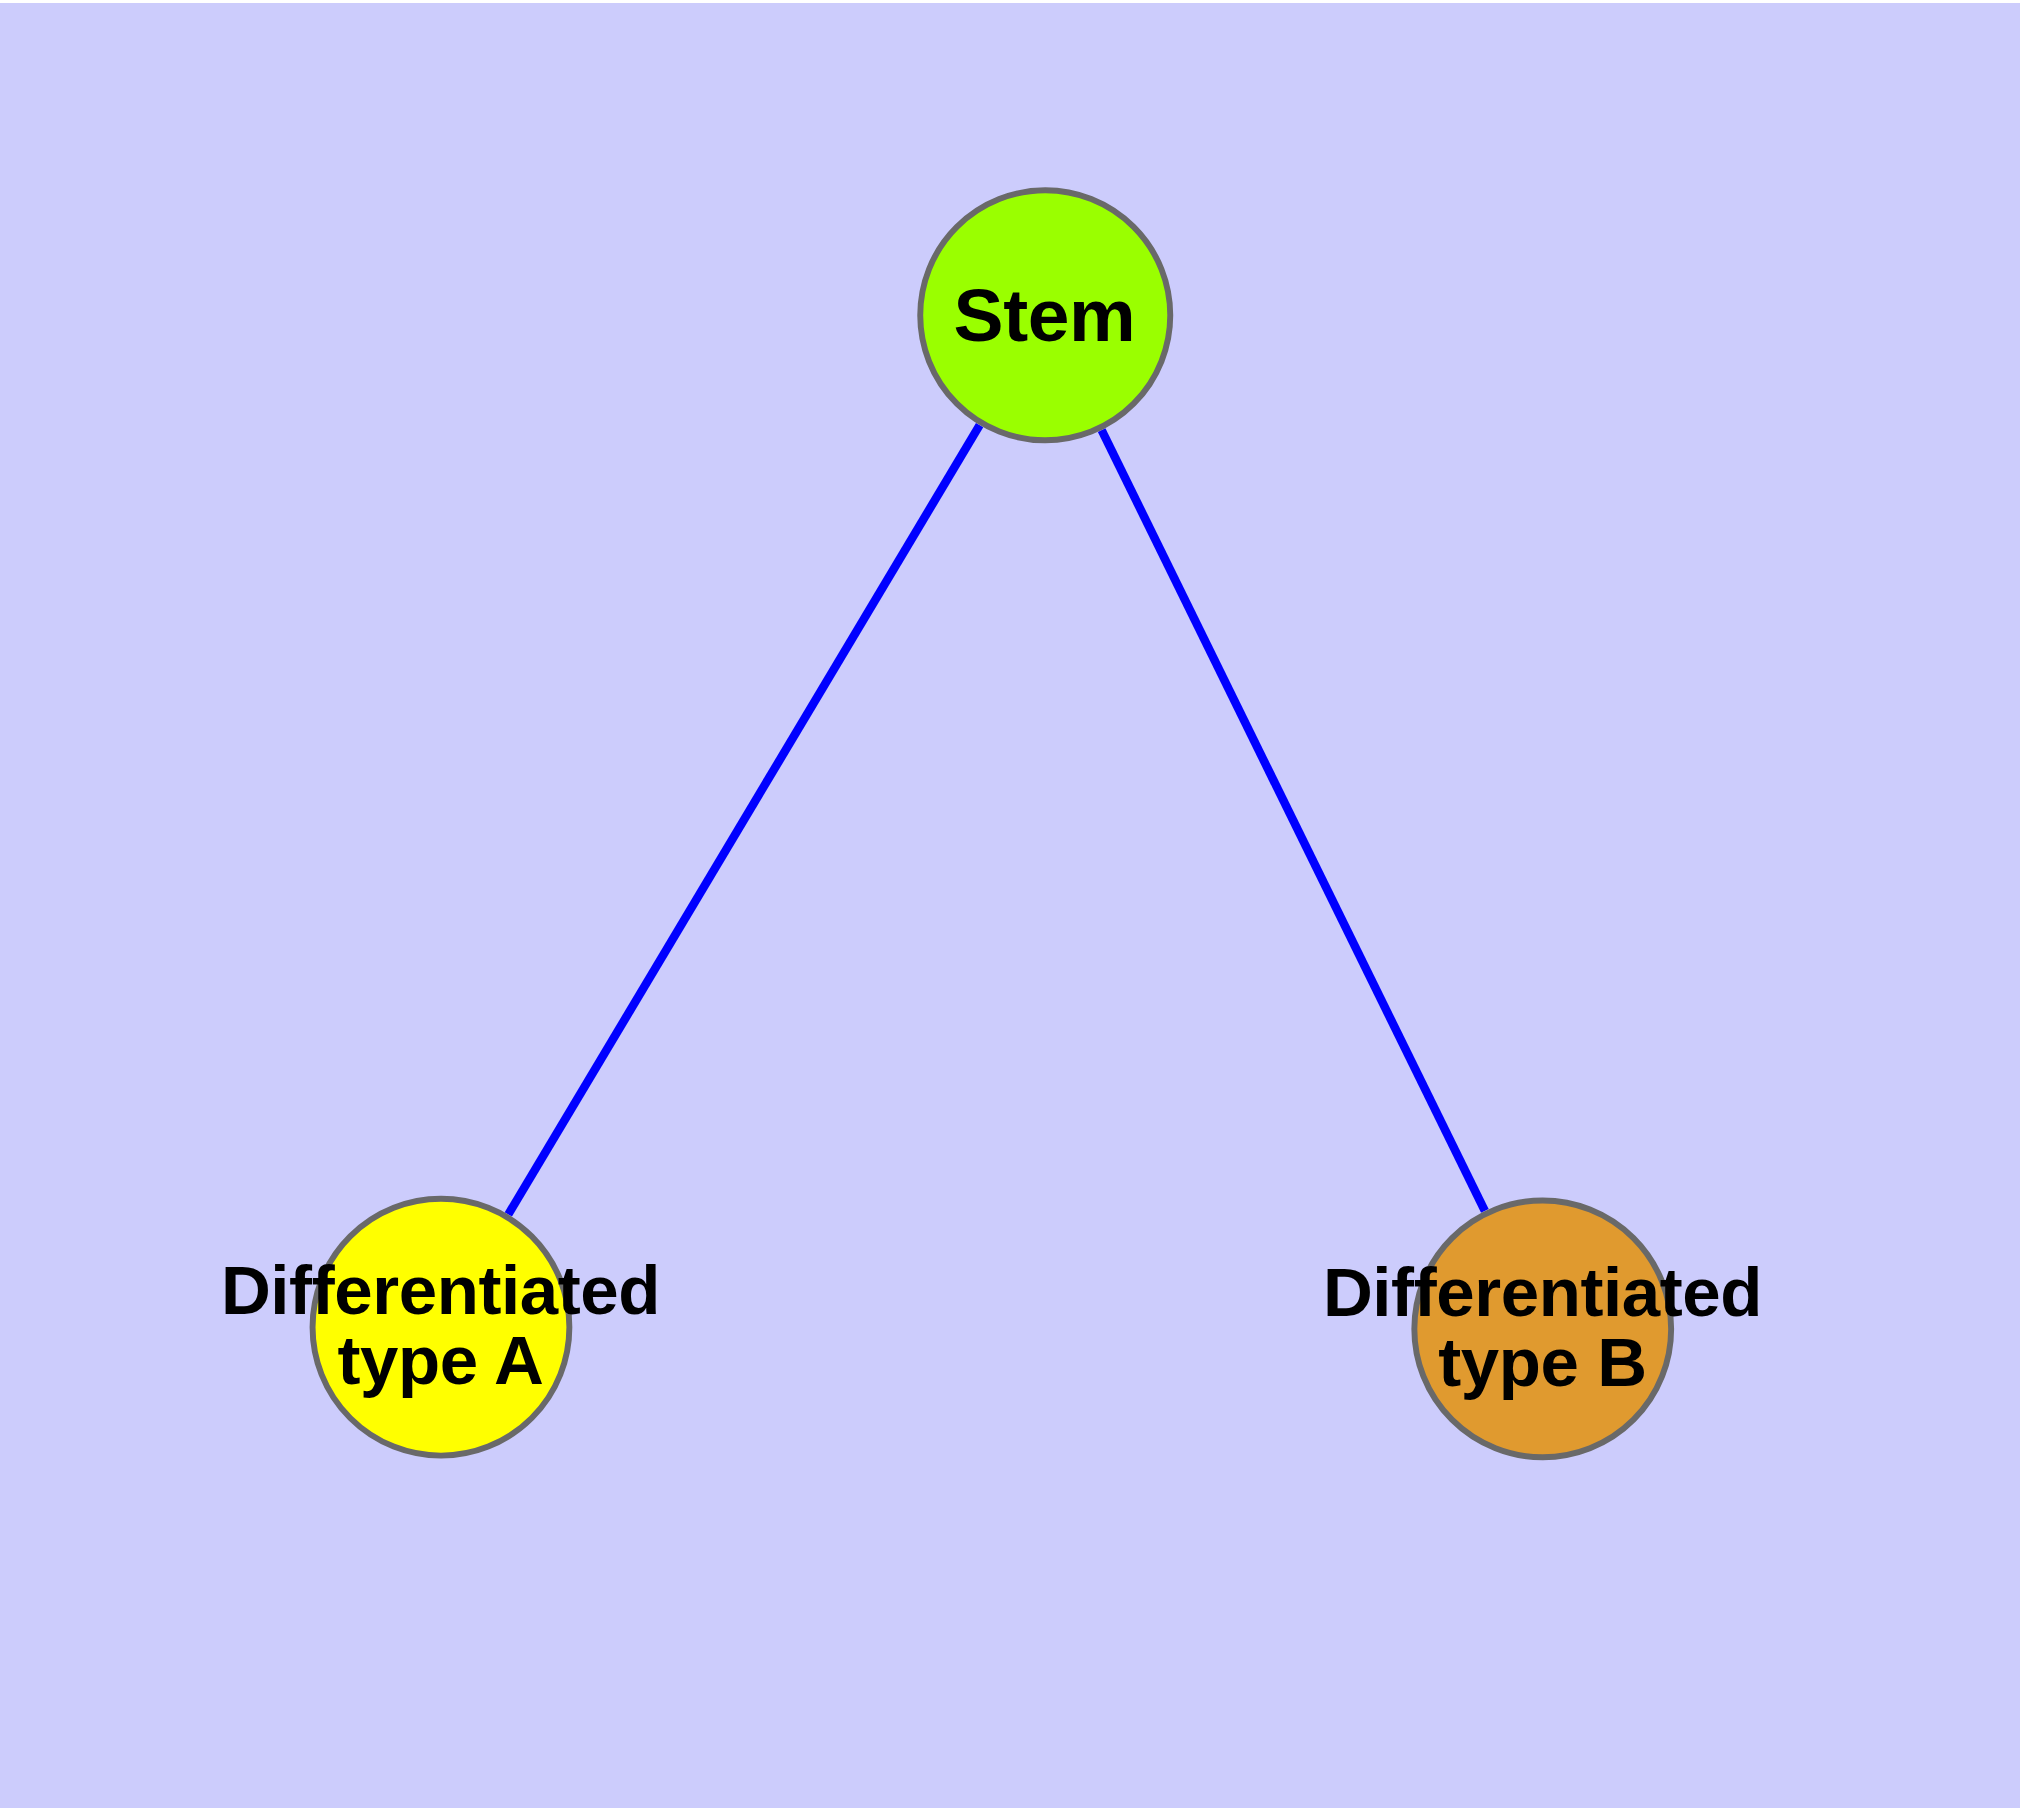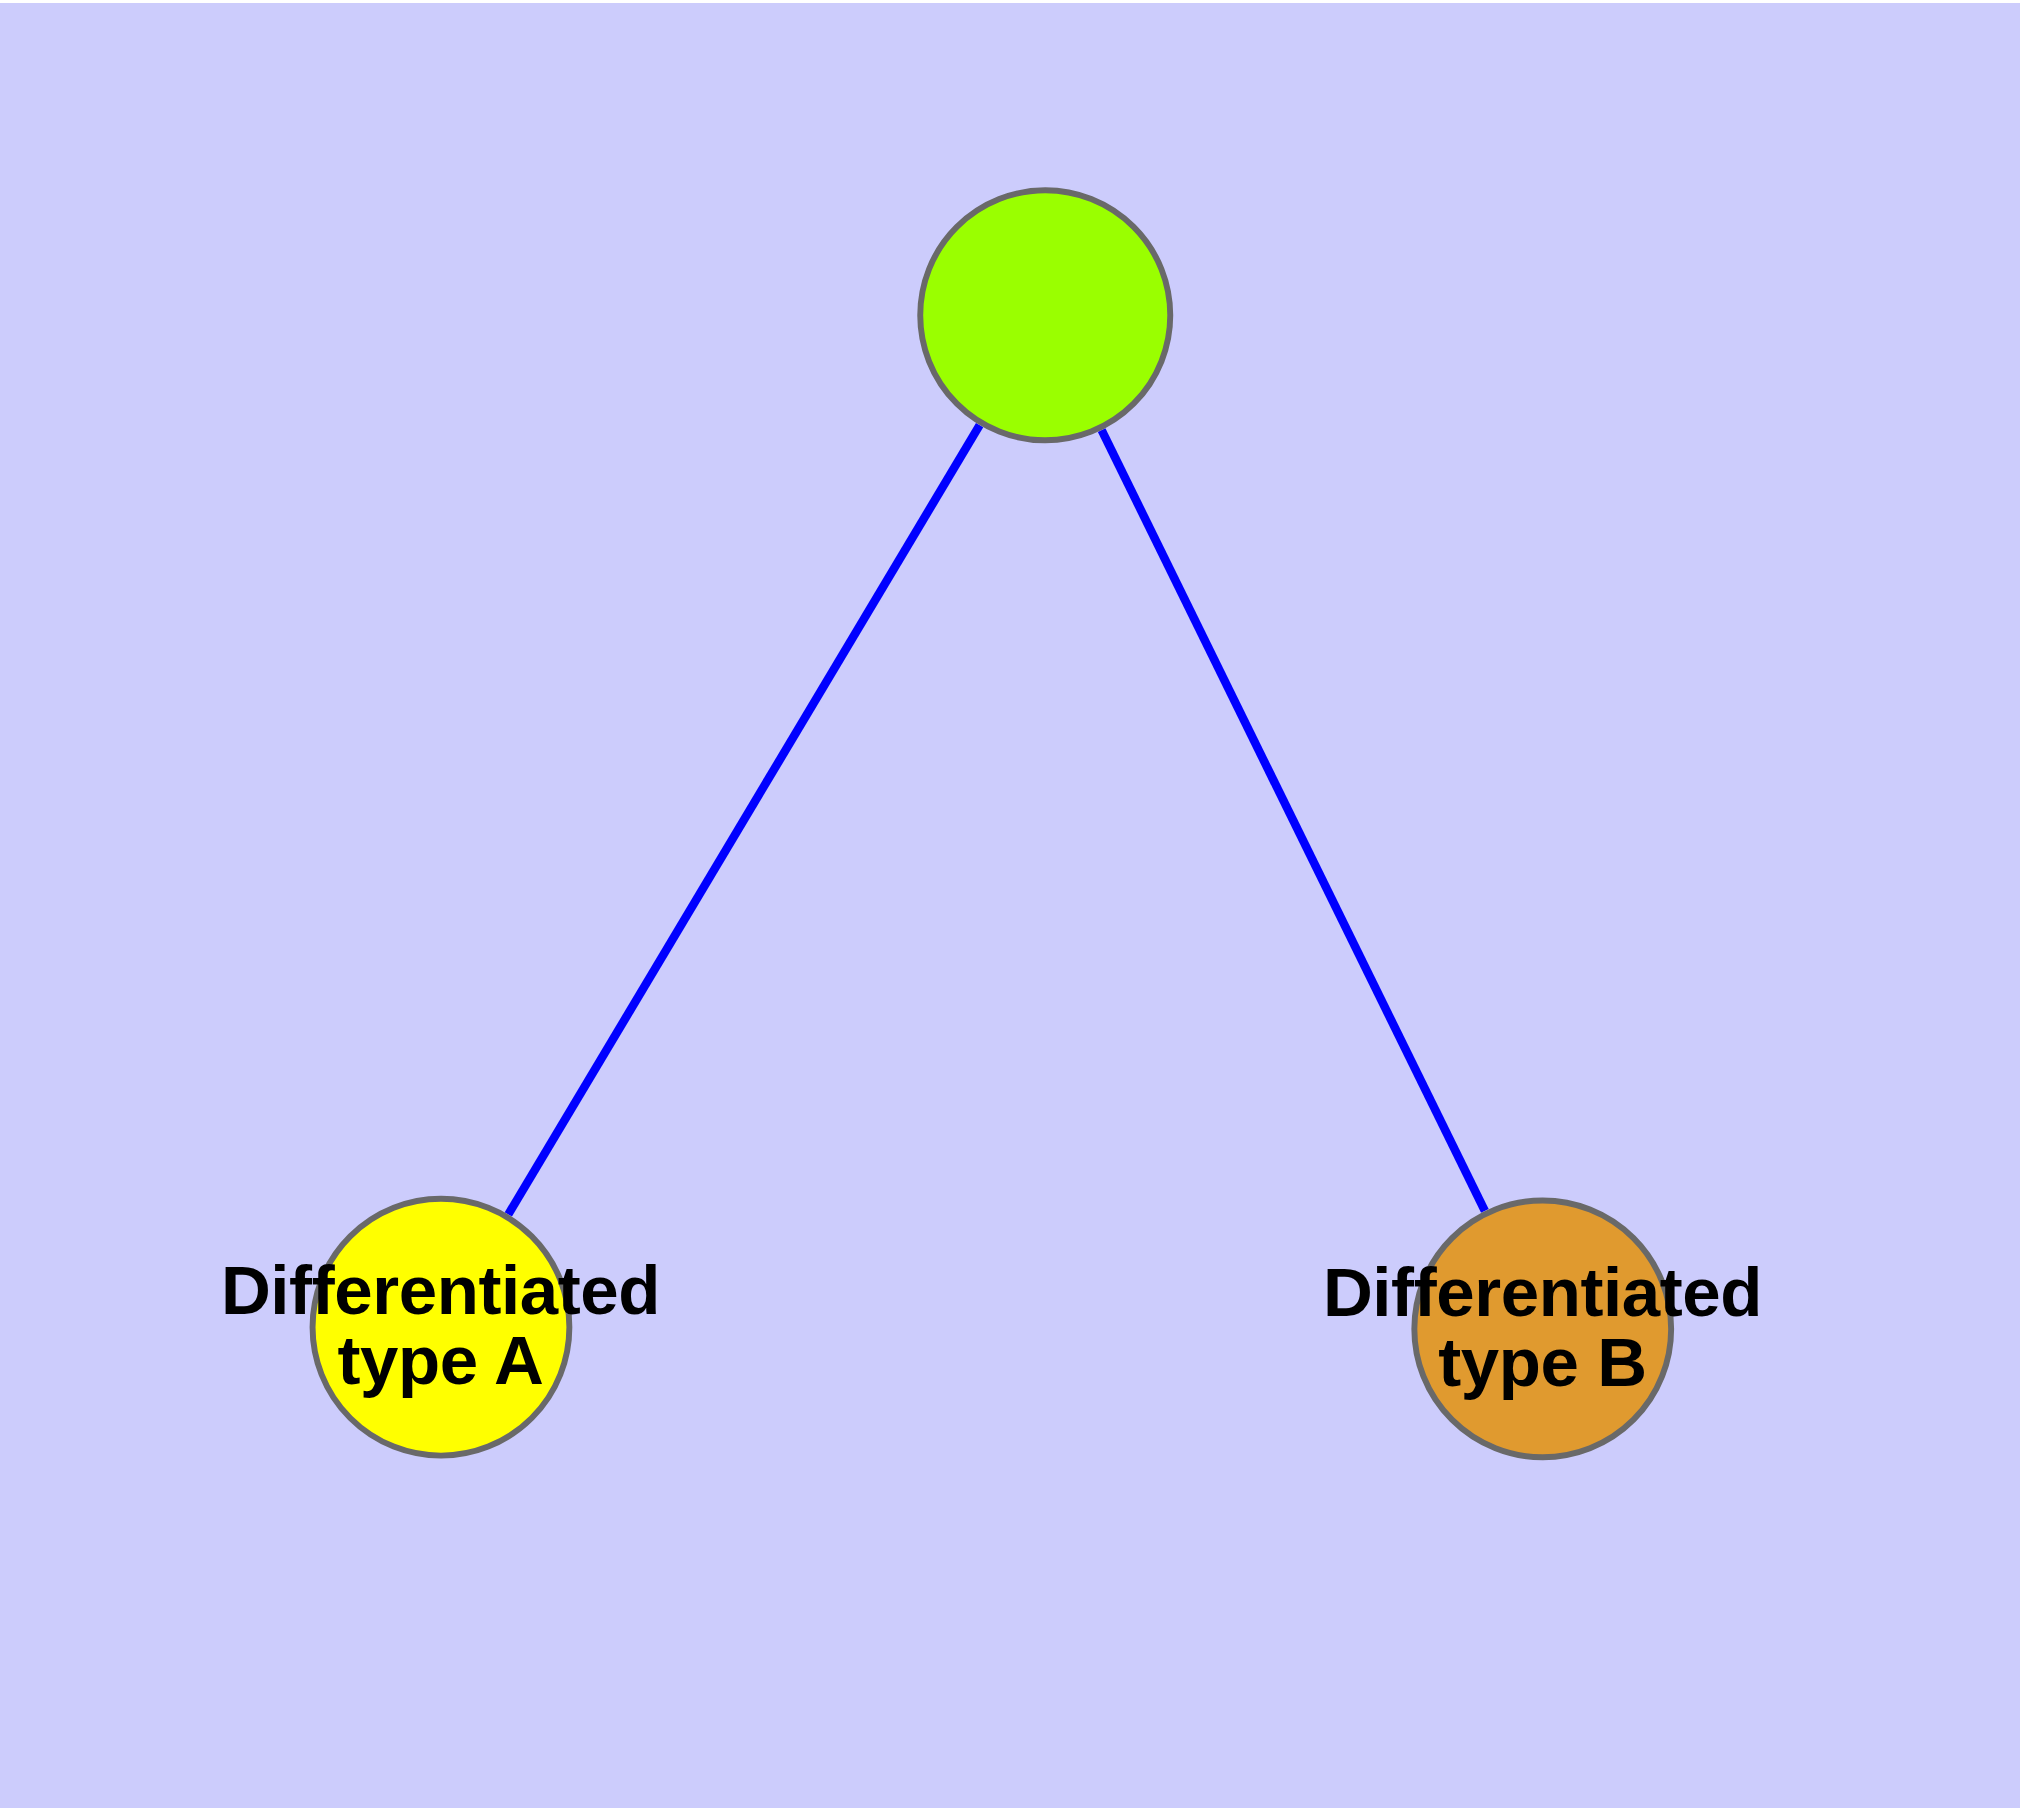--- a/index.html
+++ b/index.html
@@ -76,20 +76,23 @@
       <line x1="1299.530027797129" y1="507.5535148984092" x2="1751.707587360563" y2="1428.855663514878" stroke="#0000ff" stroke-width="10" stroke-linecap="butt"></line>
     </g>
 
     <g>
       <circle cx="1233" cy="372" r="147.5" fill="#9aff00" stroke="#696969" stroke-width="7"></circle>
       <circle cx="520" cy="1566" r="151.5" fill="#ffff00" stroke="#696969" stroke-width="7"></circle>
       <circle cx="1820" cy="1568" r="151.5" fill="#e09a2f" stroke="#696969" stroke-width="7"></circle>
     </g>
   </svg>
 
+  <div class="node-label" id="label-stem" style="left: 536px; top: 277px;">
+    <span class="label-line">Stem</span>
+  </div>
 
   <div class="node-label" id="label-diffA" style="left: -68px; top: 1256px;">
     <span class="label-line">Differentiated</span>
     <span class="label-line">type A</span>
   </div>
 
   <div class="node-label" id="label-diffB" style="left: 1034px; top: 1258px;">
     <span class="label-line">Differentiated</span>
     <span class="label-line">type B</span>
   </div>

